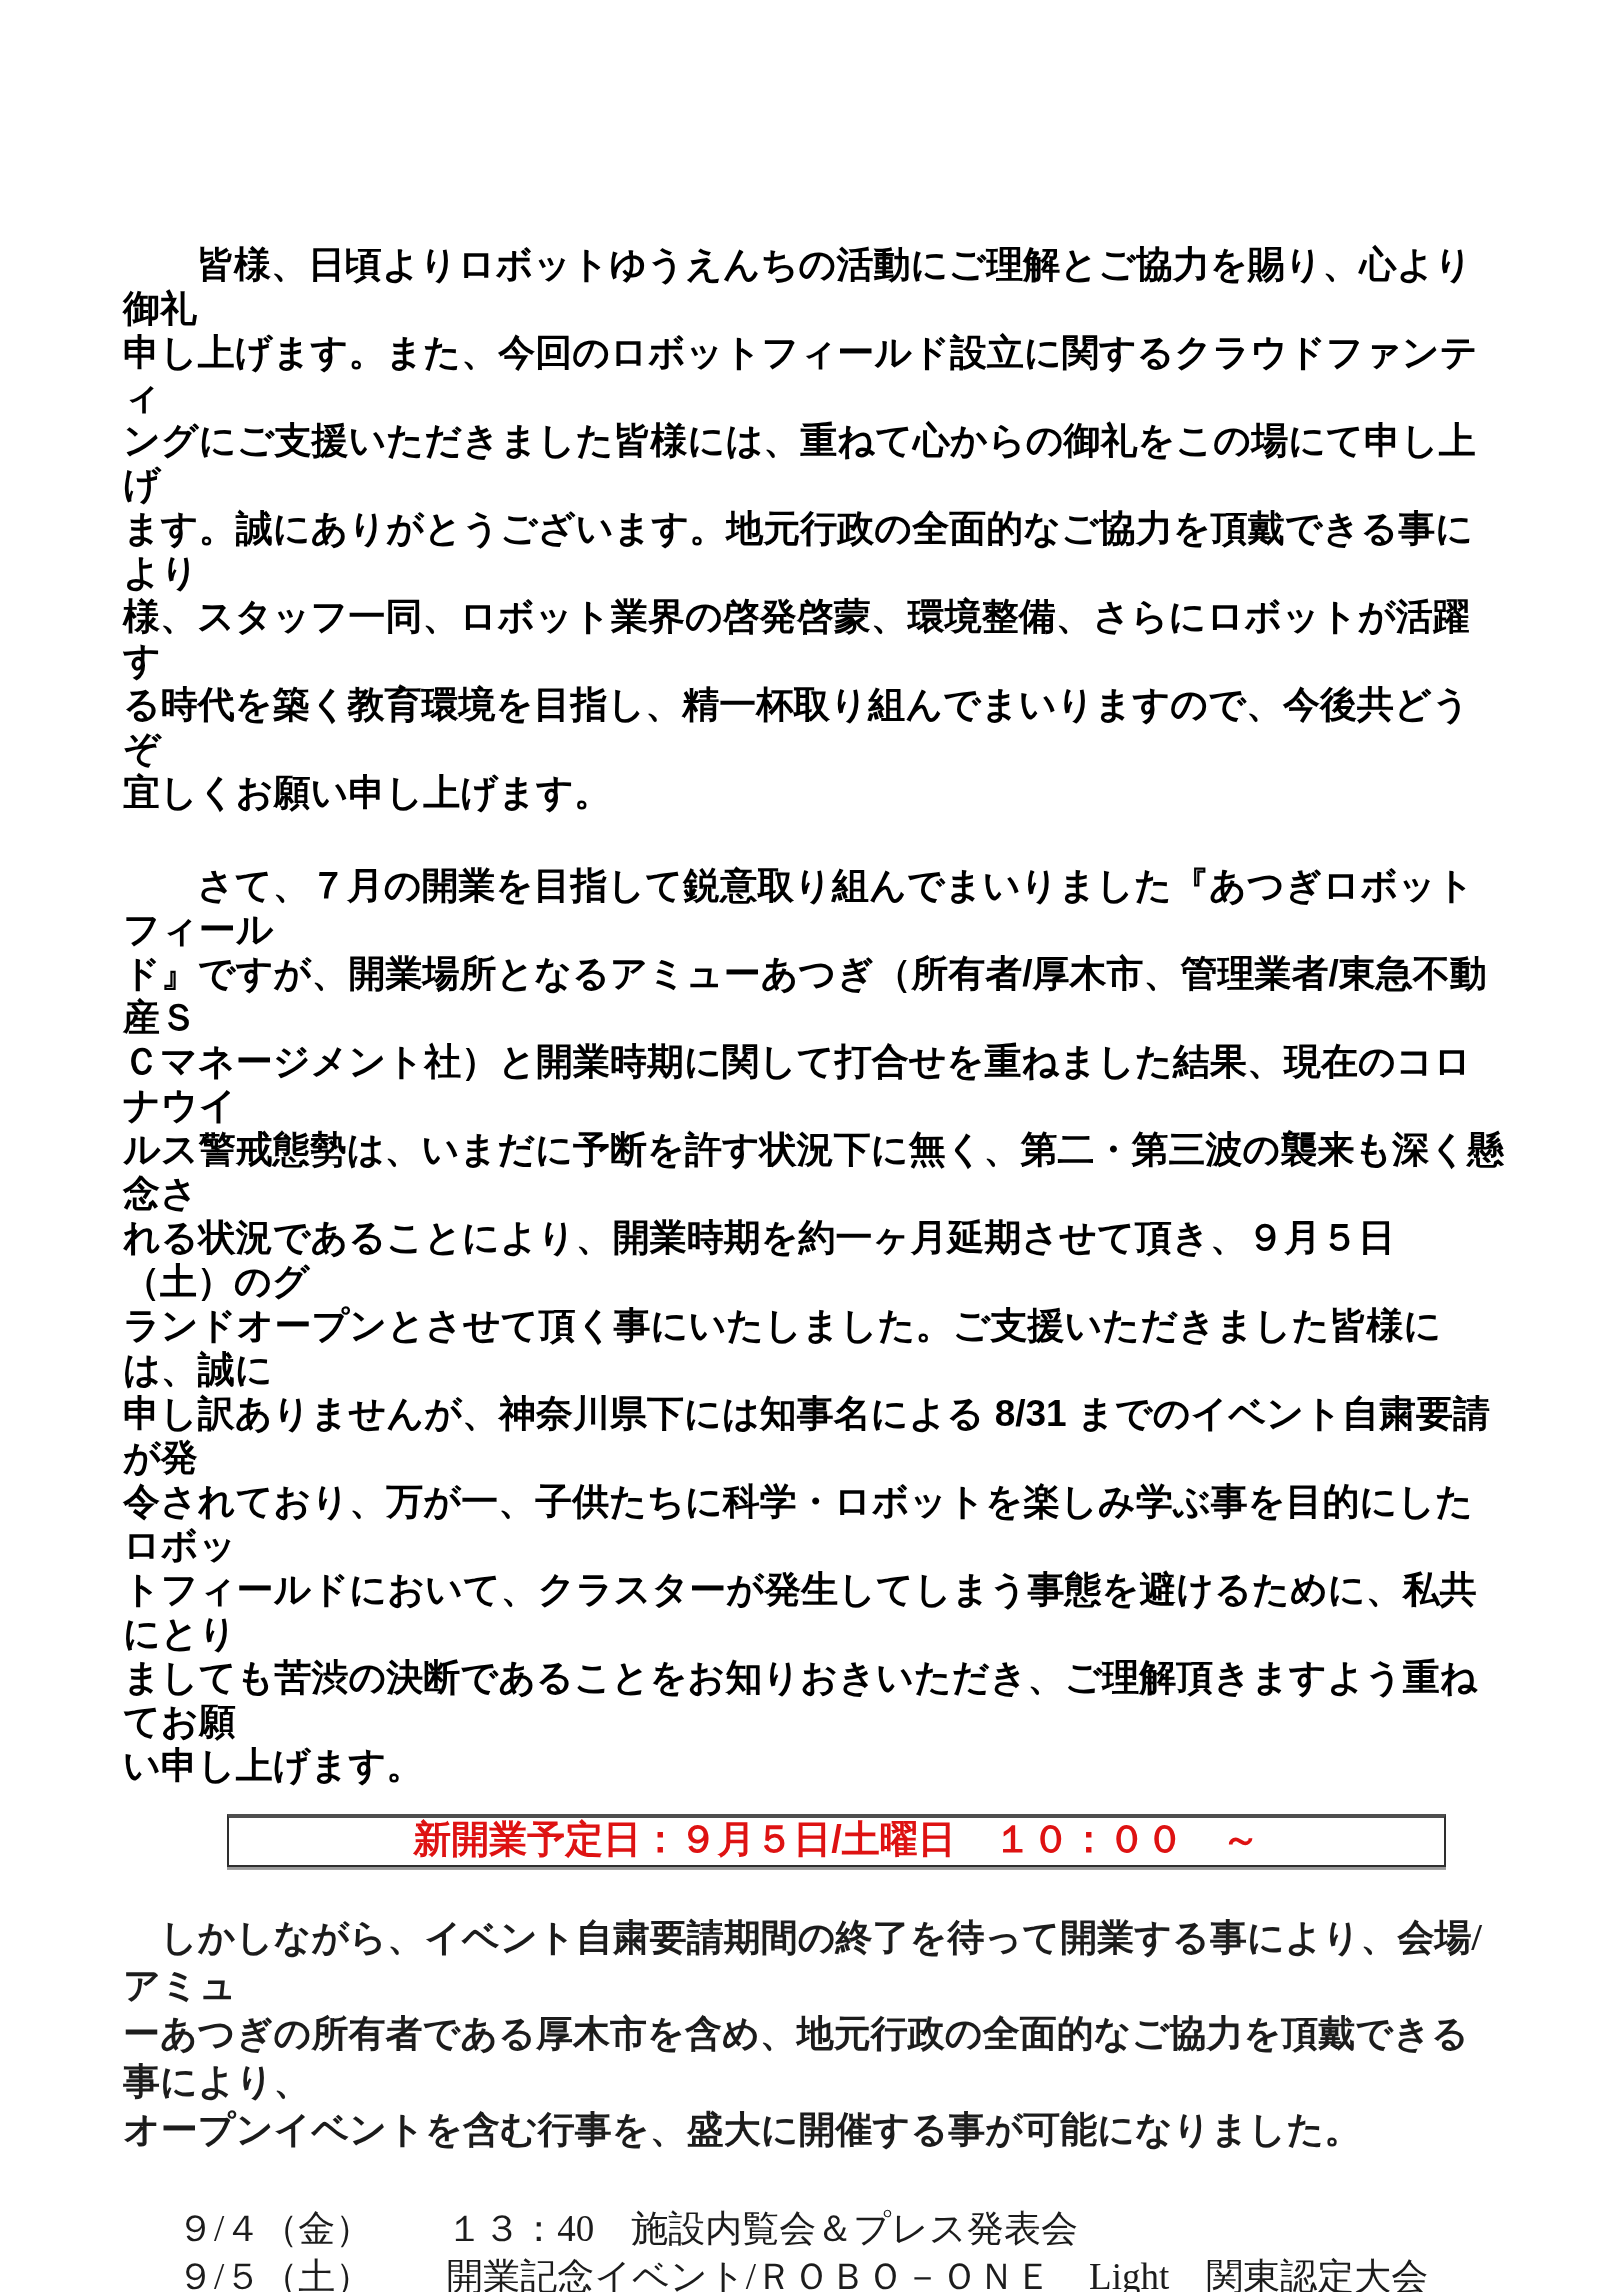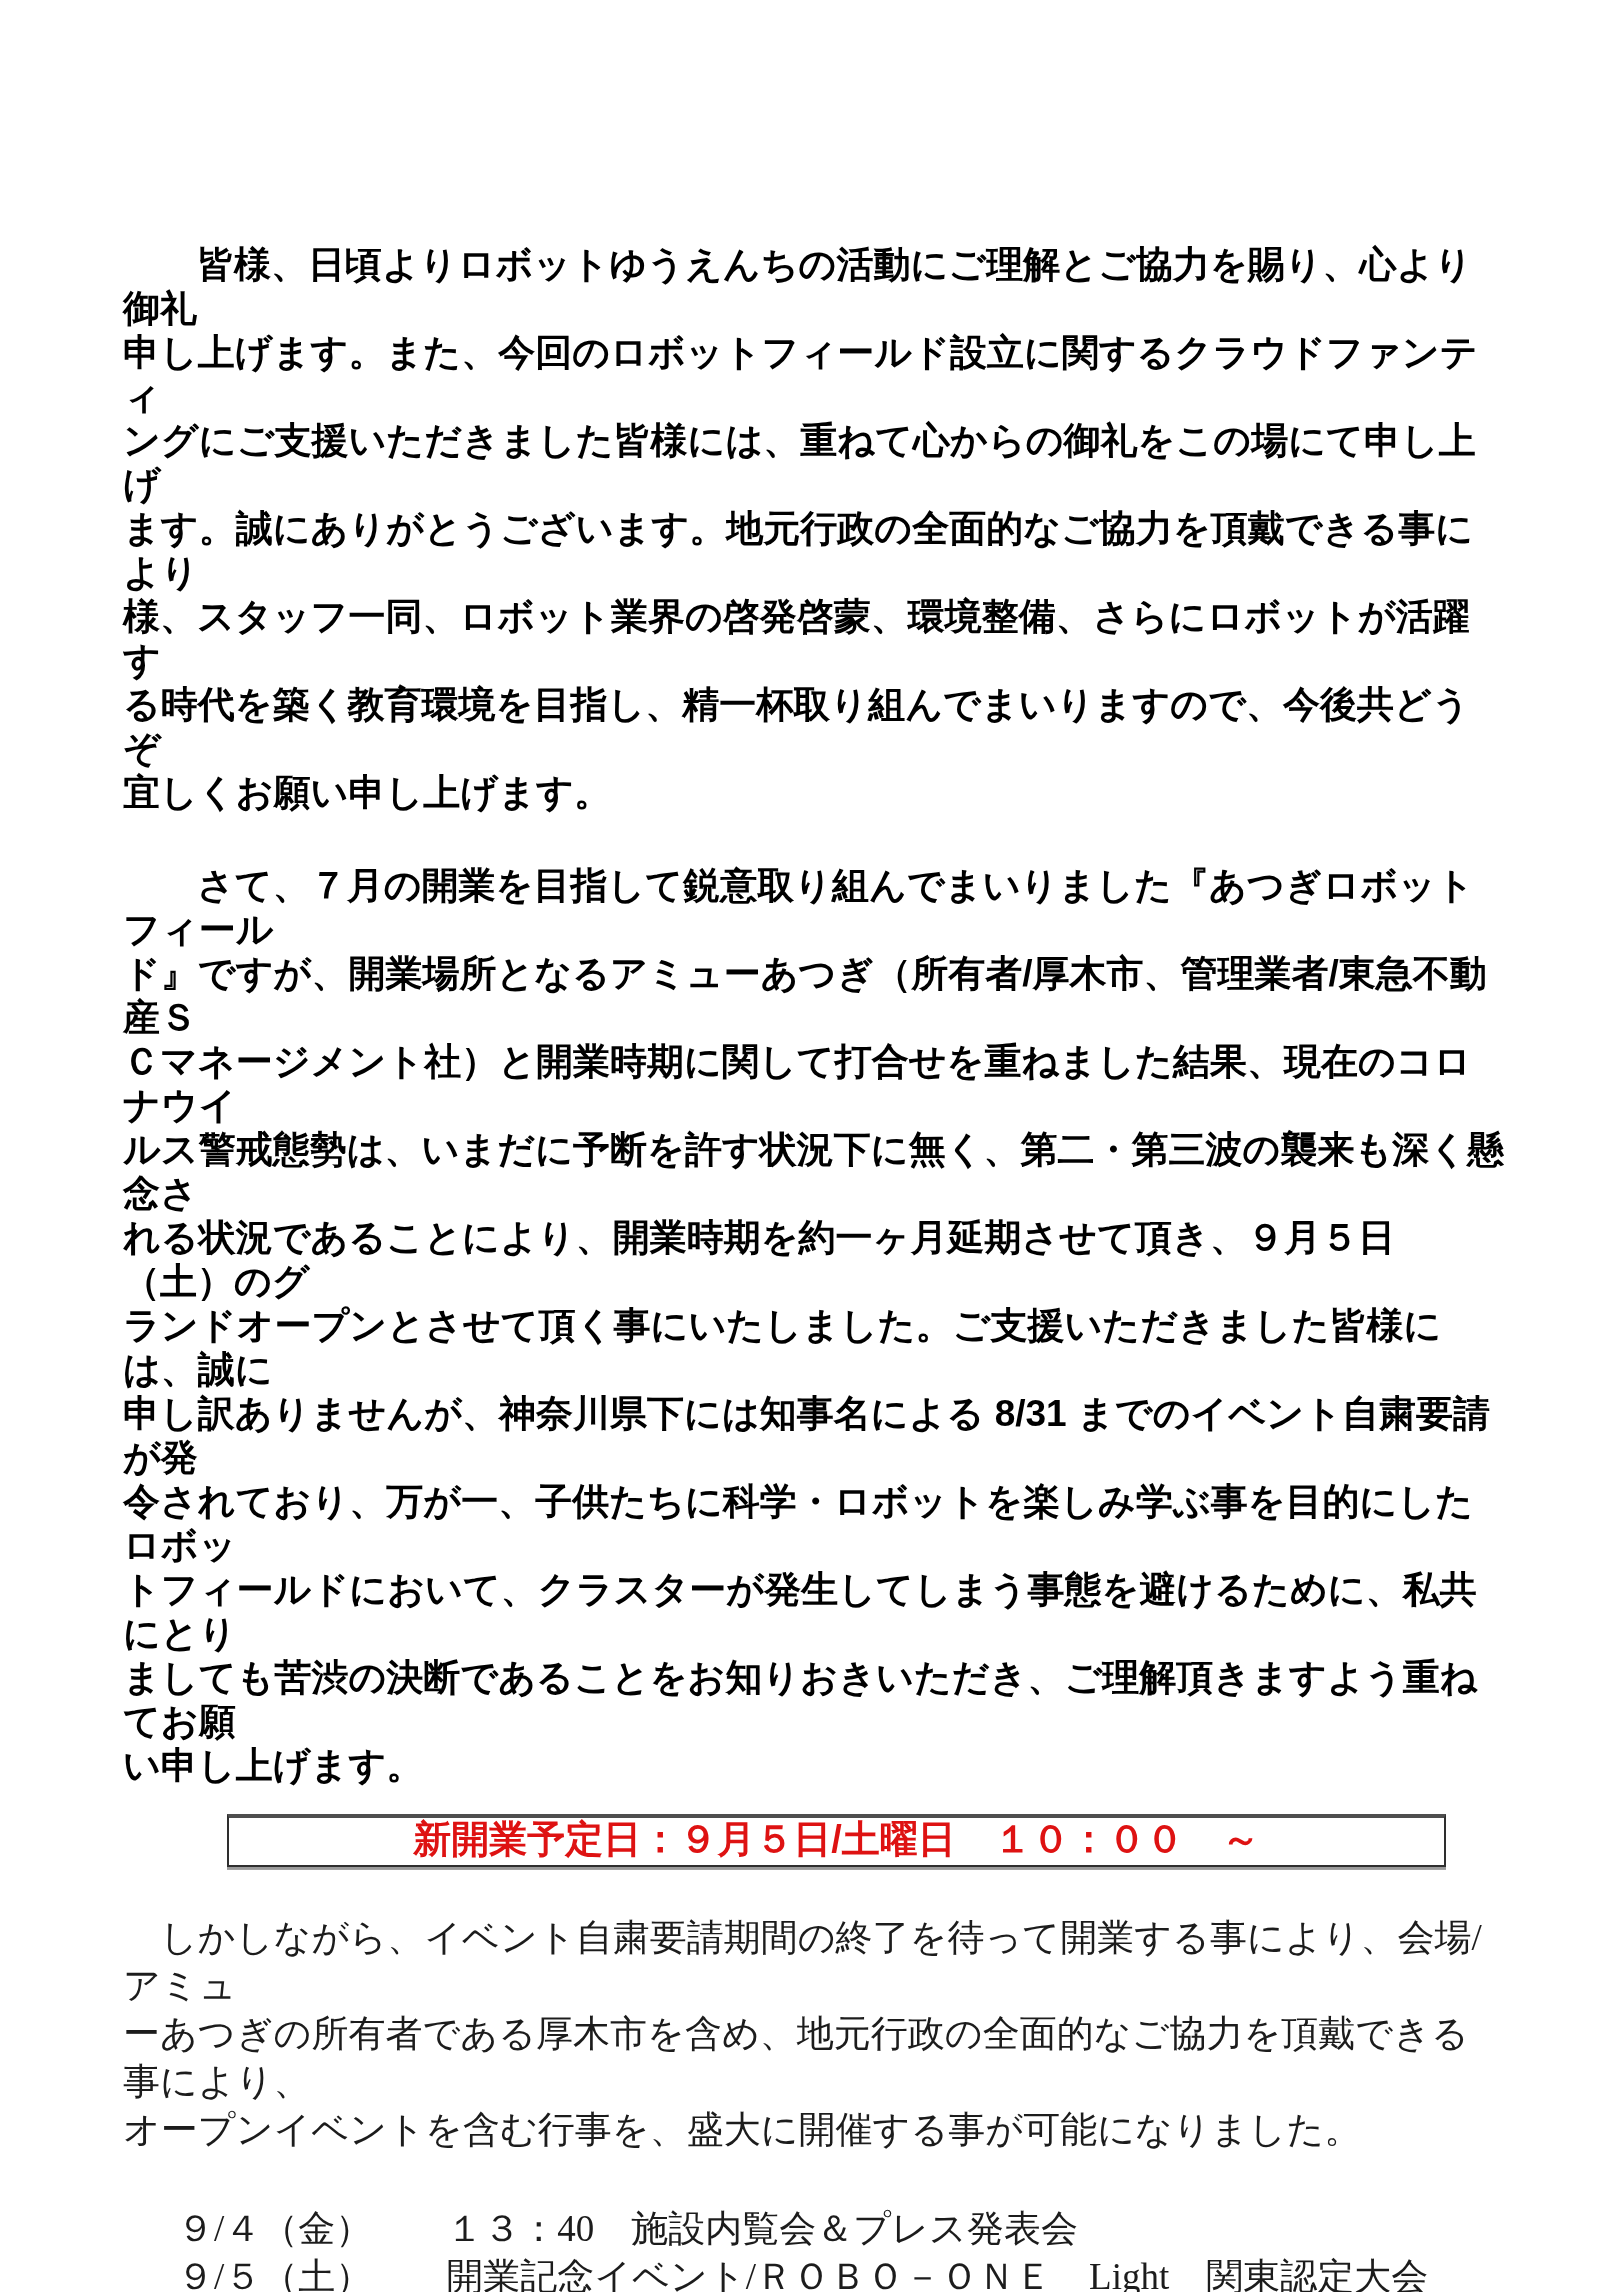--- a/index.html
+++ b/index.html
@@ -50,21 +50,21 @@
     align-items: flex-end;
     justify-content: center;
   }
   .announce-text {
     font-family: "Liberation Sans", sans-serif;
     font-weight: 700;
     font-size: 38px;
     color: #de1212;
     white-space: pre;
   }
-  .para-cooperation { margin-top: 47px; }
+  .para-cooperation { margin-top: 47px; font-weight: bold; }
   .schedule {
     margin-top: 51px;
     margin-left: 54px;
   }
   .schedule-row {
     font-family: "Liberation Serif", serif;
     font-size: 37px;
     line-height: 48px;
     color: #1c1c1c;
     white-space: pre;

